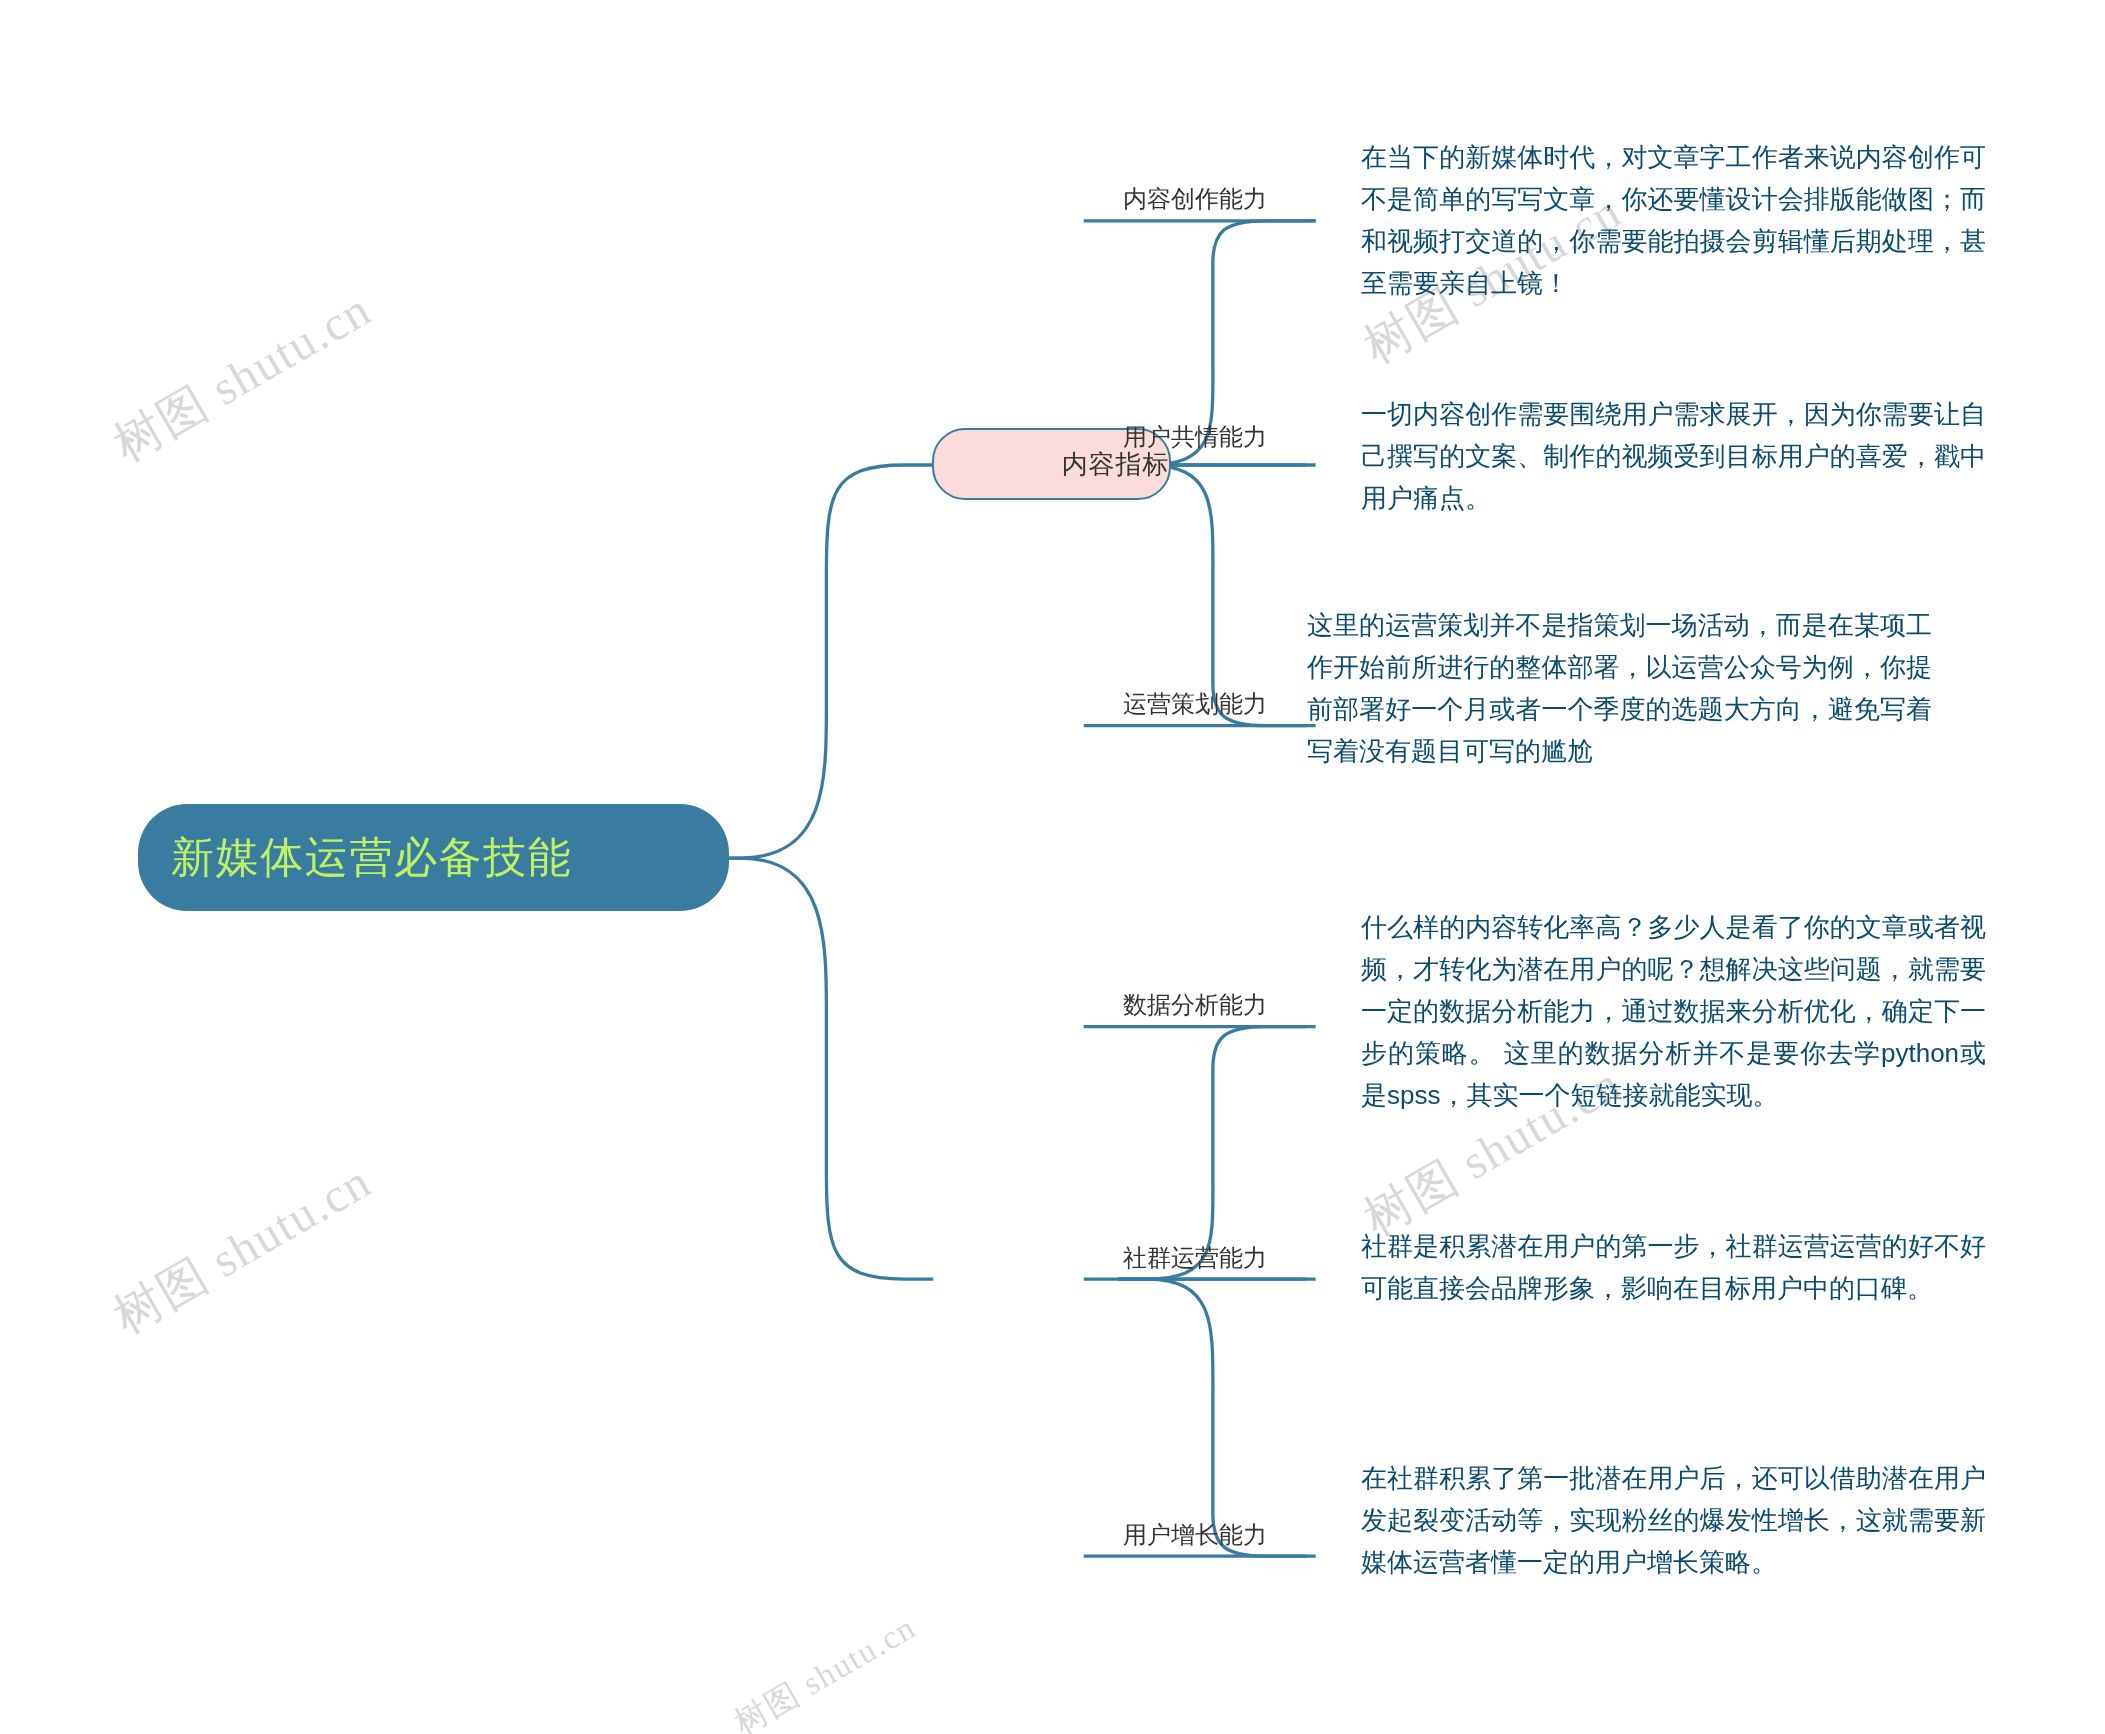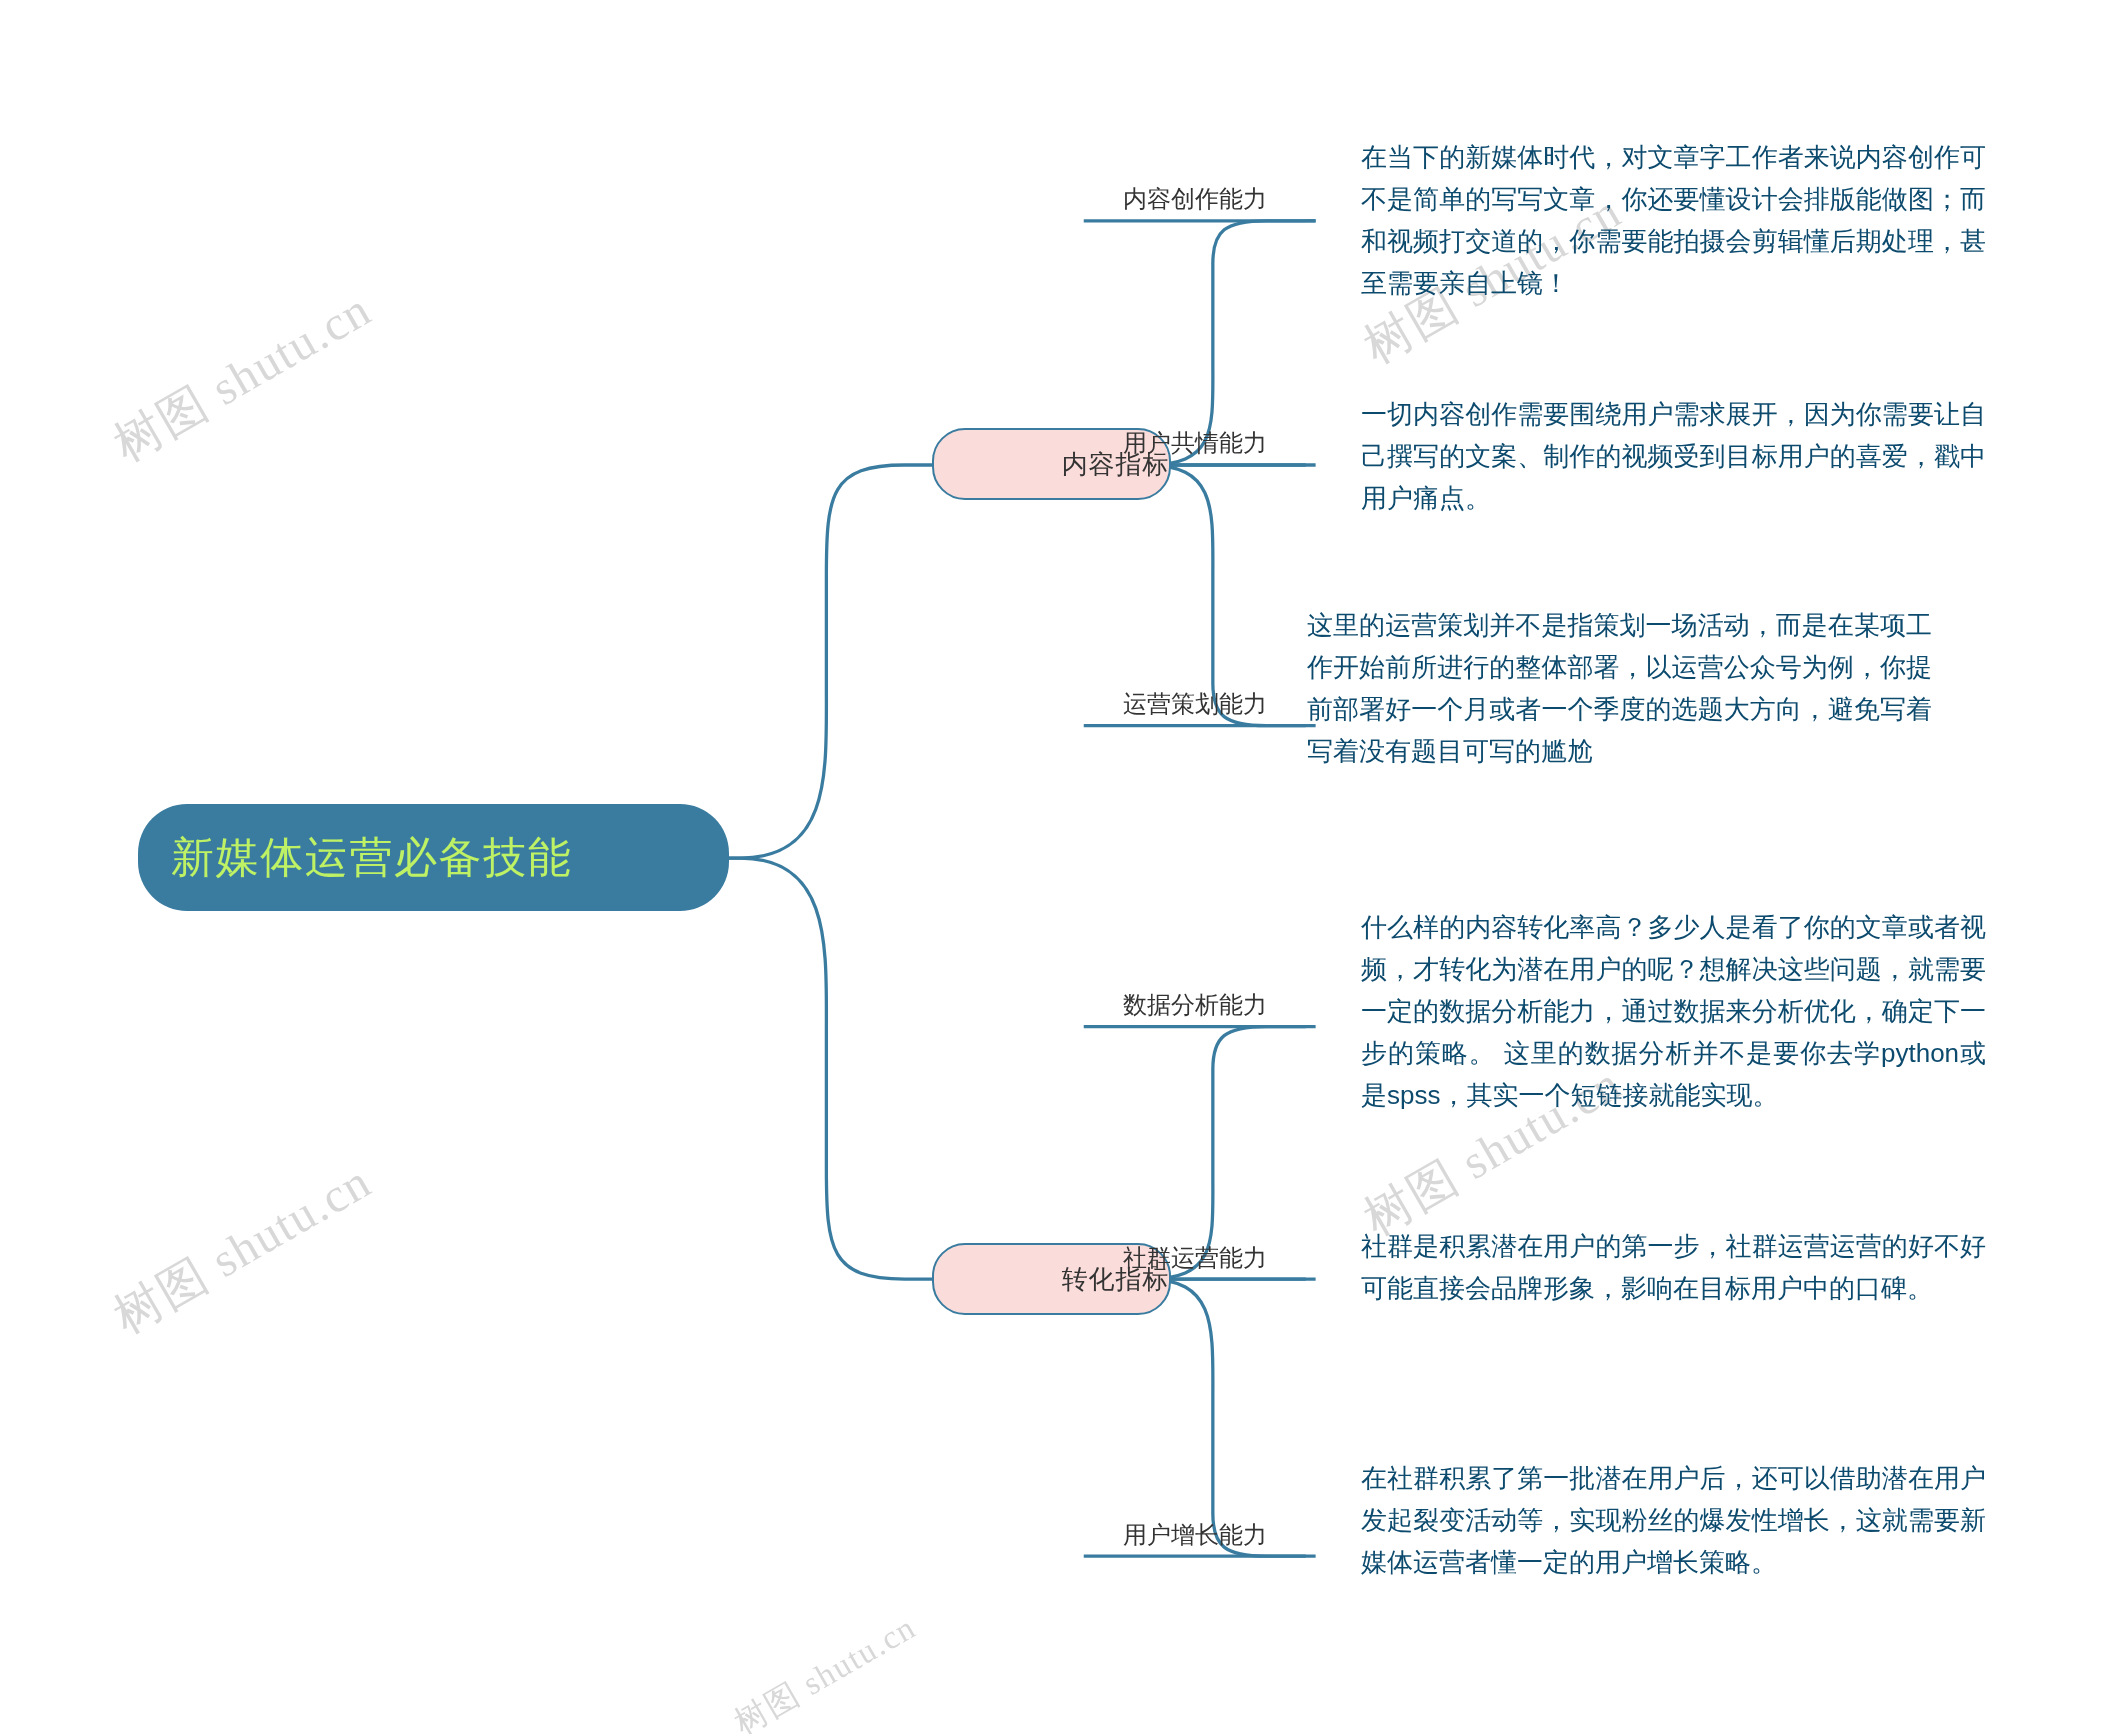--- a/index.html
+++ b/index.html
@@ -126,28 +126,25 @@
   </svg>
 
   <div class="node root-node" style="left:138px; top:804px; width:591px; height:107px;">
     <span>新媒体运营必备技能</span>
   </div>
 
   <div class="node branch-node" style="left:932px; top:428px; width:239px; height:72px;">
     <span>内容指标</span>
   </div>
 
-  <div class="node branch-node" style="left:932px; top:1243px; width:239px; height:72px;">
-    <span>转化指标</span>
-  </div>
 
   <div class="node leaf-label" style="left:1084px; top:171px; width:222px; height:49px;">
     <span>内容创作能力</span>
   </div>
-  <div class="node leaf-label" style="left:1084px; top:415px; width:222px; height:49px;">
+  <div class="node leaf-label" style="left:1084px; top:415px; width:222px; height:49px;align-items:center;">
     <span>用户共情能力</span>
   </div>
   <div class="node leaf-label" style="left:1084px; top:676px; width:222px; height:49px;">
     <span>运营策划能力</span>
   </div>
 
   <div class="node leaf-label" style="left:1084px; top:977px; width:222px; height:49px;">
     <span>数据分析能力</span>
   </div>
   <div class="node leaf-label" style="left:1084px; top:1230px; width:222px; height:49px;">

